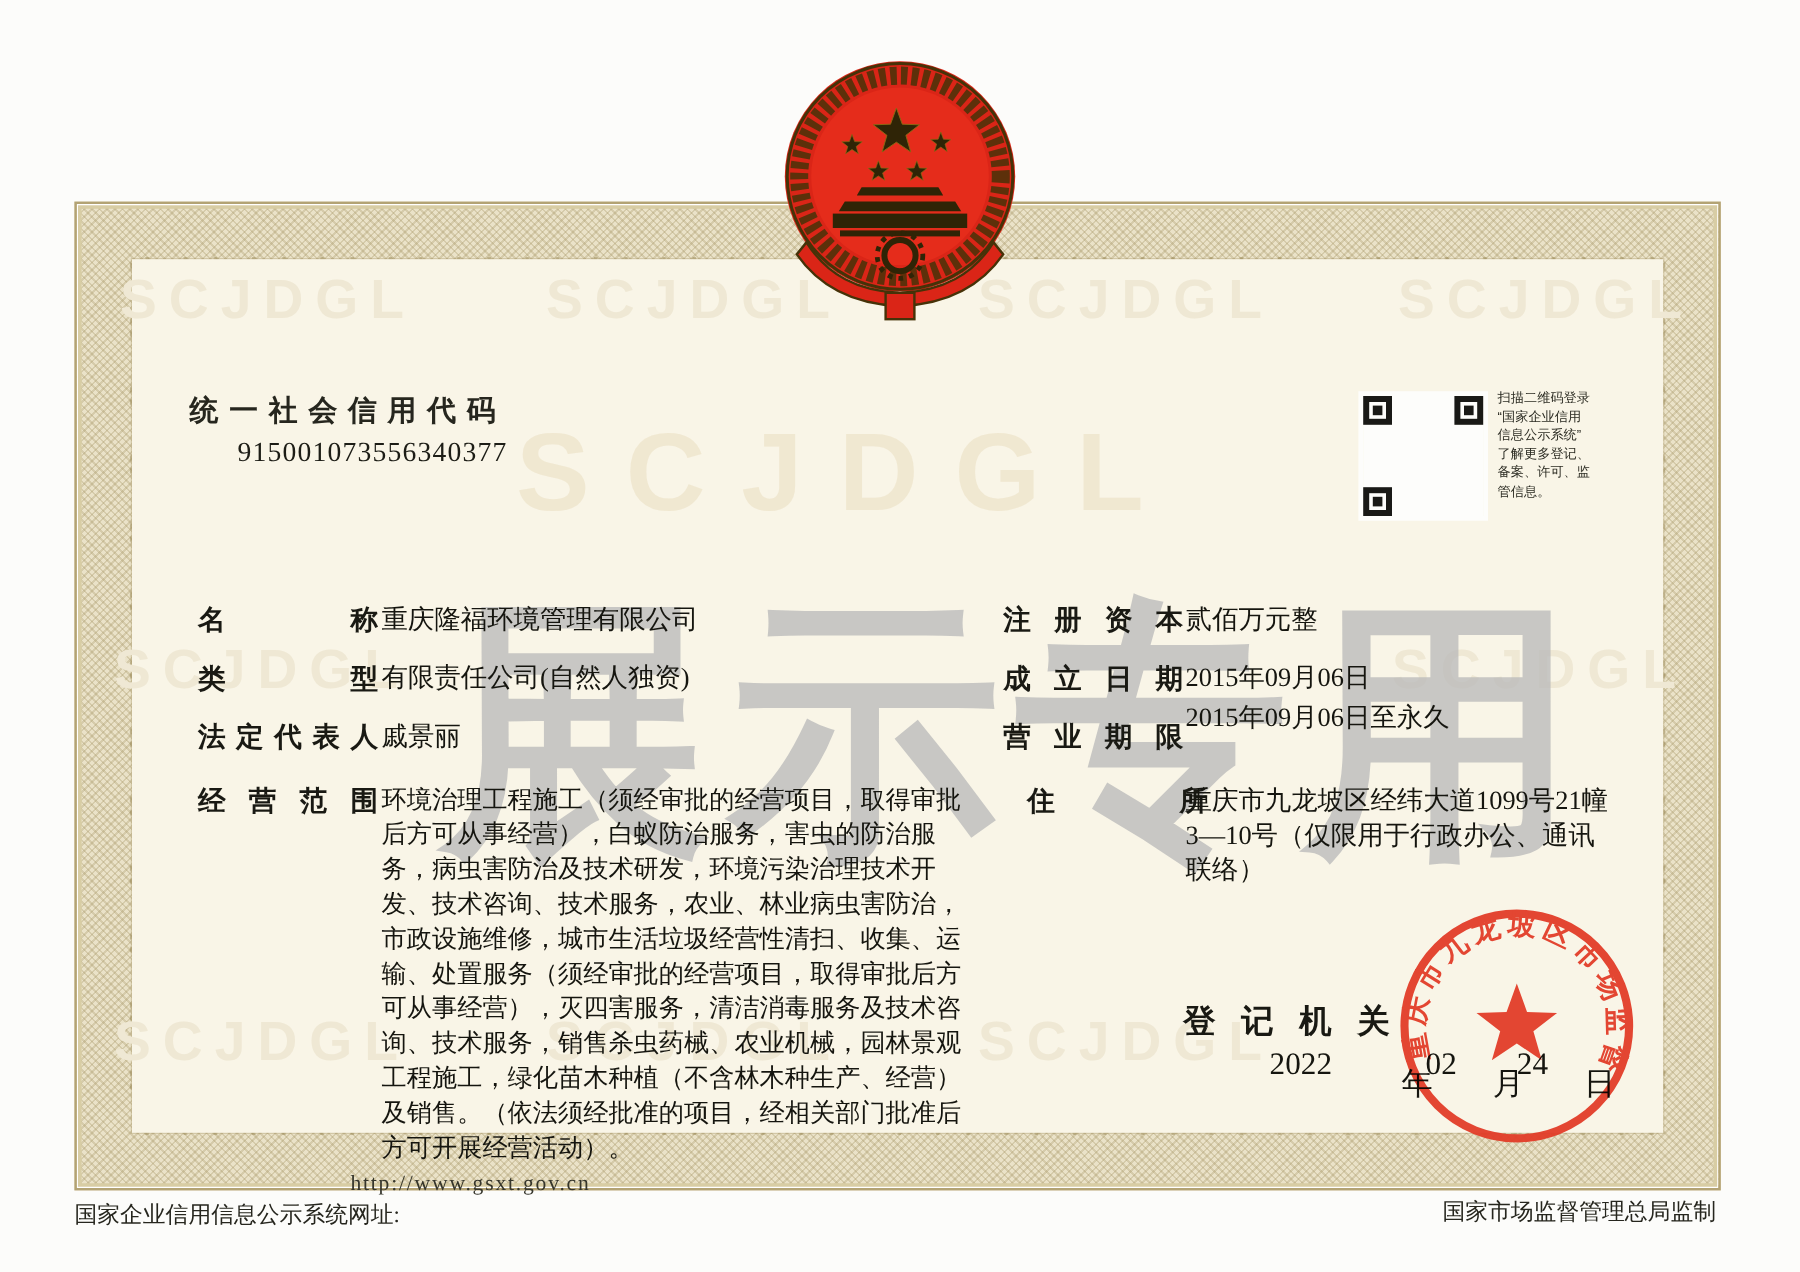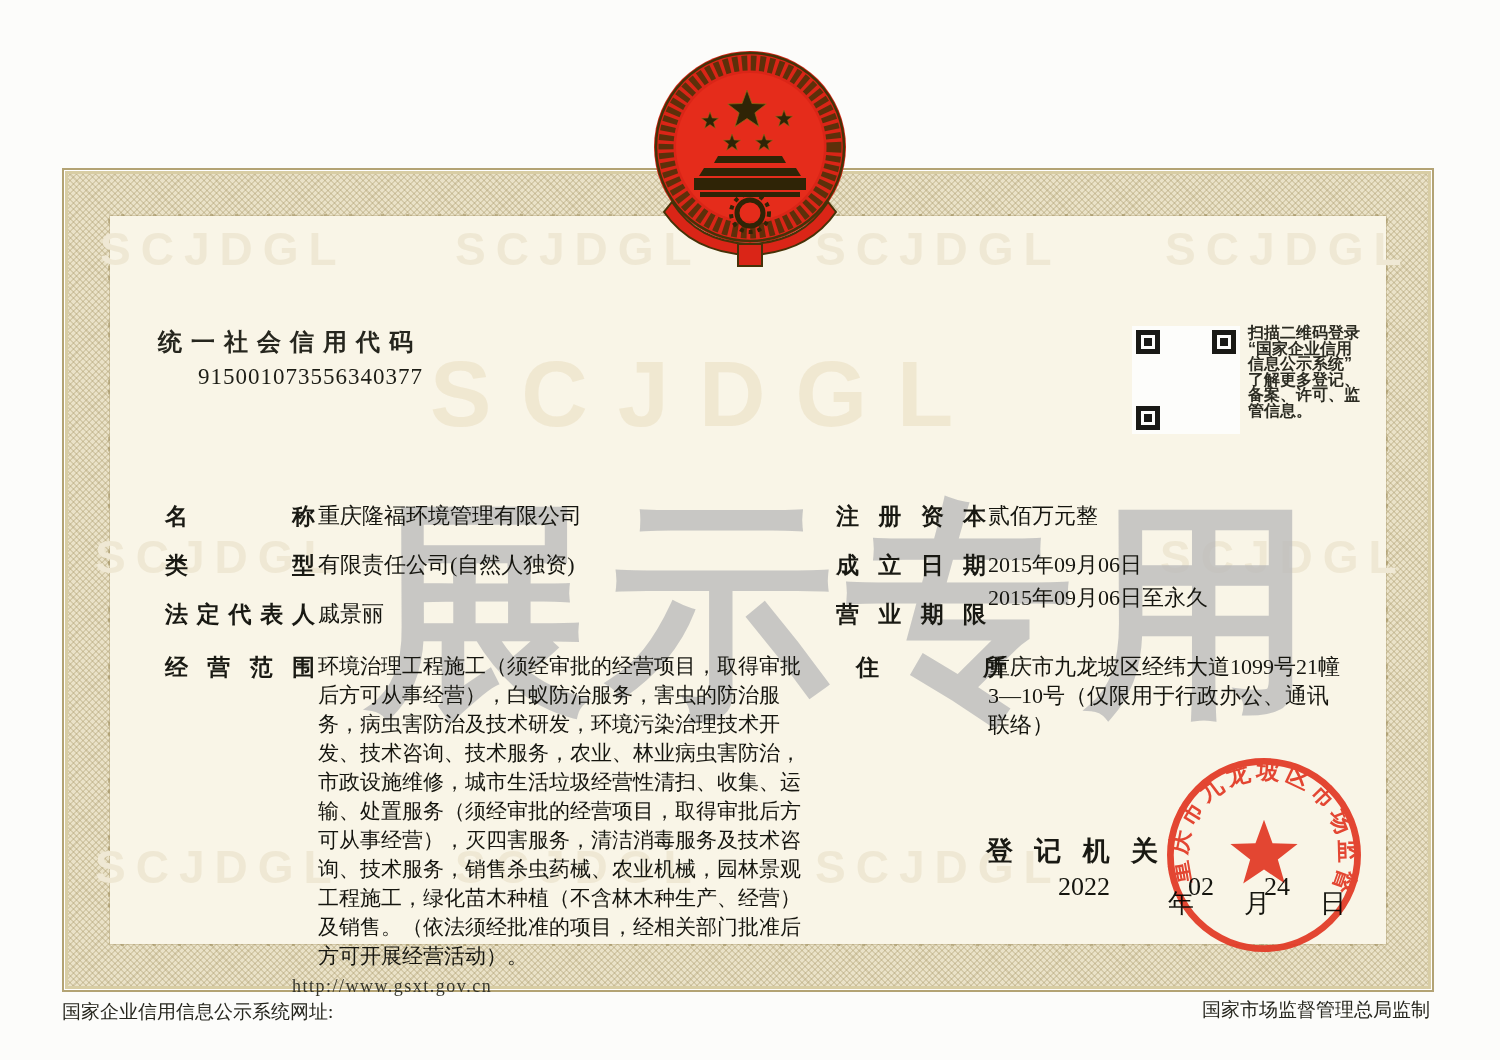--- a/index.html
+++ b/index.html
@@ -68,21 +68,21 @@
     left:1136px;top:330px;width:100px;height:100px;
     background:
       repeating-conic-gradient(rgba(25,25,22,.92) 0% 25%, rgba(0,0,0,0) 0% 50%) 7px 3px / 17px 17px,
       repeating-conic-gradient(#19 1916 0% 25%, #fdfdfb 0% 50%) 0 0 / 13px 13px;
     background-color:#fdfdfb;
     outline:4px solid #fdfdfb;
   }
   .finder{position:absolute;width:24px;height:24px;border:5px solid #191916;background:#fdfdfb;box-sizing:border-box;}
   .finder::after{content:"";position:absolute;left:3px;top:3px;width:8px;height:8px;background:#191916;}
   .f-tl{left:0;top:0;} .f-tr{right:0;top:0;} .f-bl{left:0;bottom:0;}
-  .qr-caption{left:1248px;top:325px;width:112px;font-size:16px;line-height:15.5px;font-weight:700;color:#2b2b22;}
+  .qr-caption{left:1248px;top:325px;width:112px;font-size:11px;line-height:15.5px;font-weight:400;color:#2b2b22;}
 
   
   .flabel{
     position:absolute;width:150px;font-weight:700;font-size:23px;color:#191913;
     text-align:justify;text-align-last:justify;text-justify:inter-character;
   }
   .fvalue{
     position:absolute;font-family:"Liberation Serif", serif;font-size:22px;color:#15150f;
     line-height:29px;
   }

